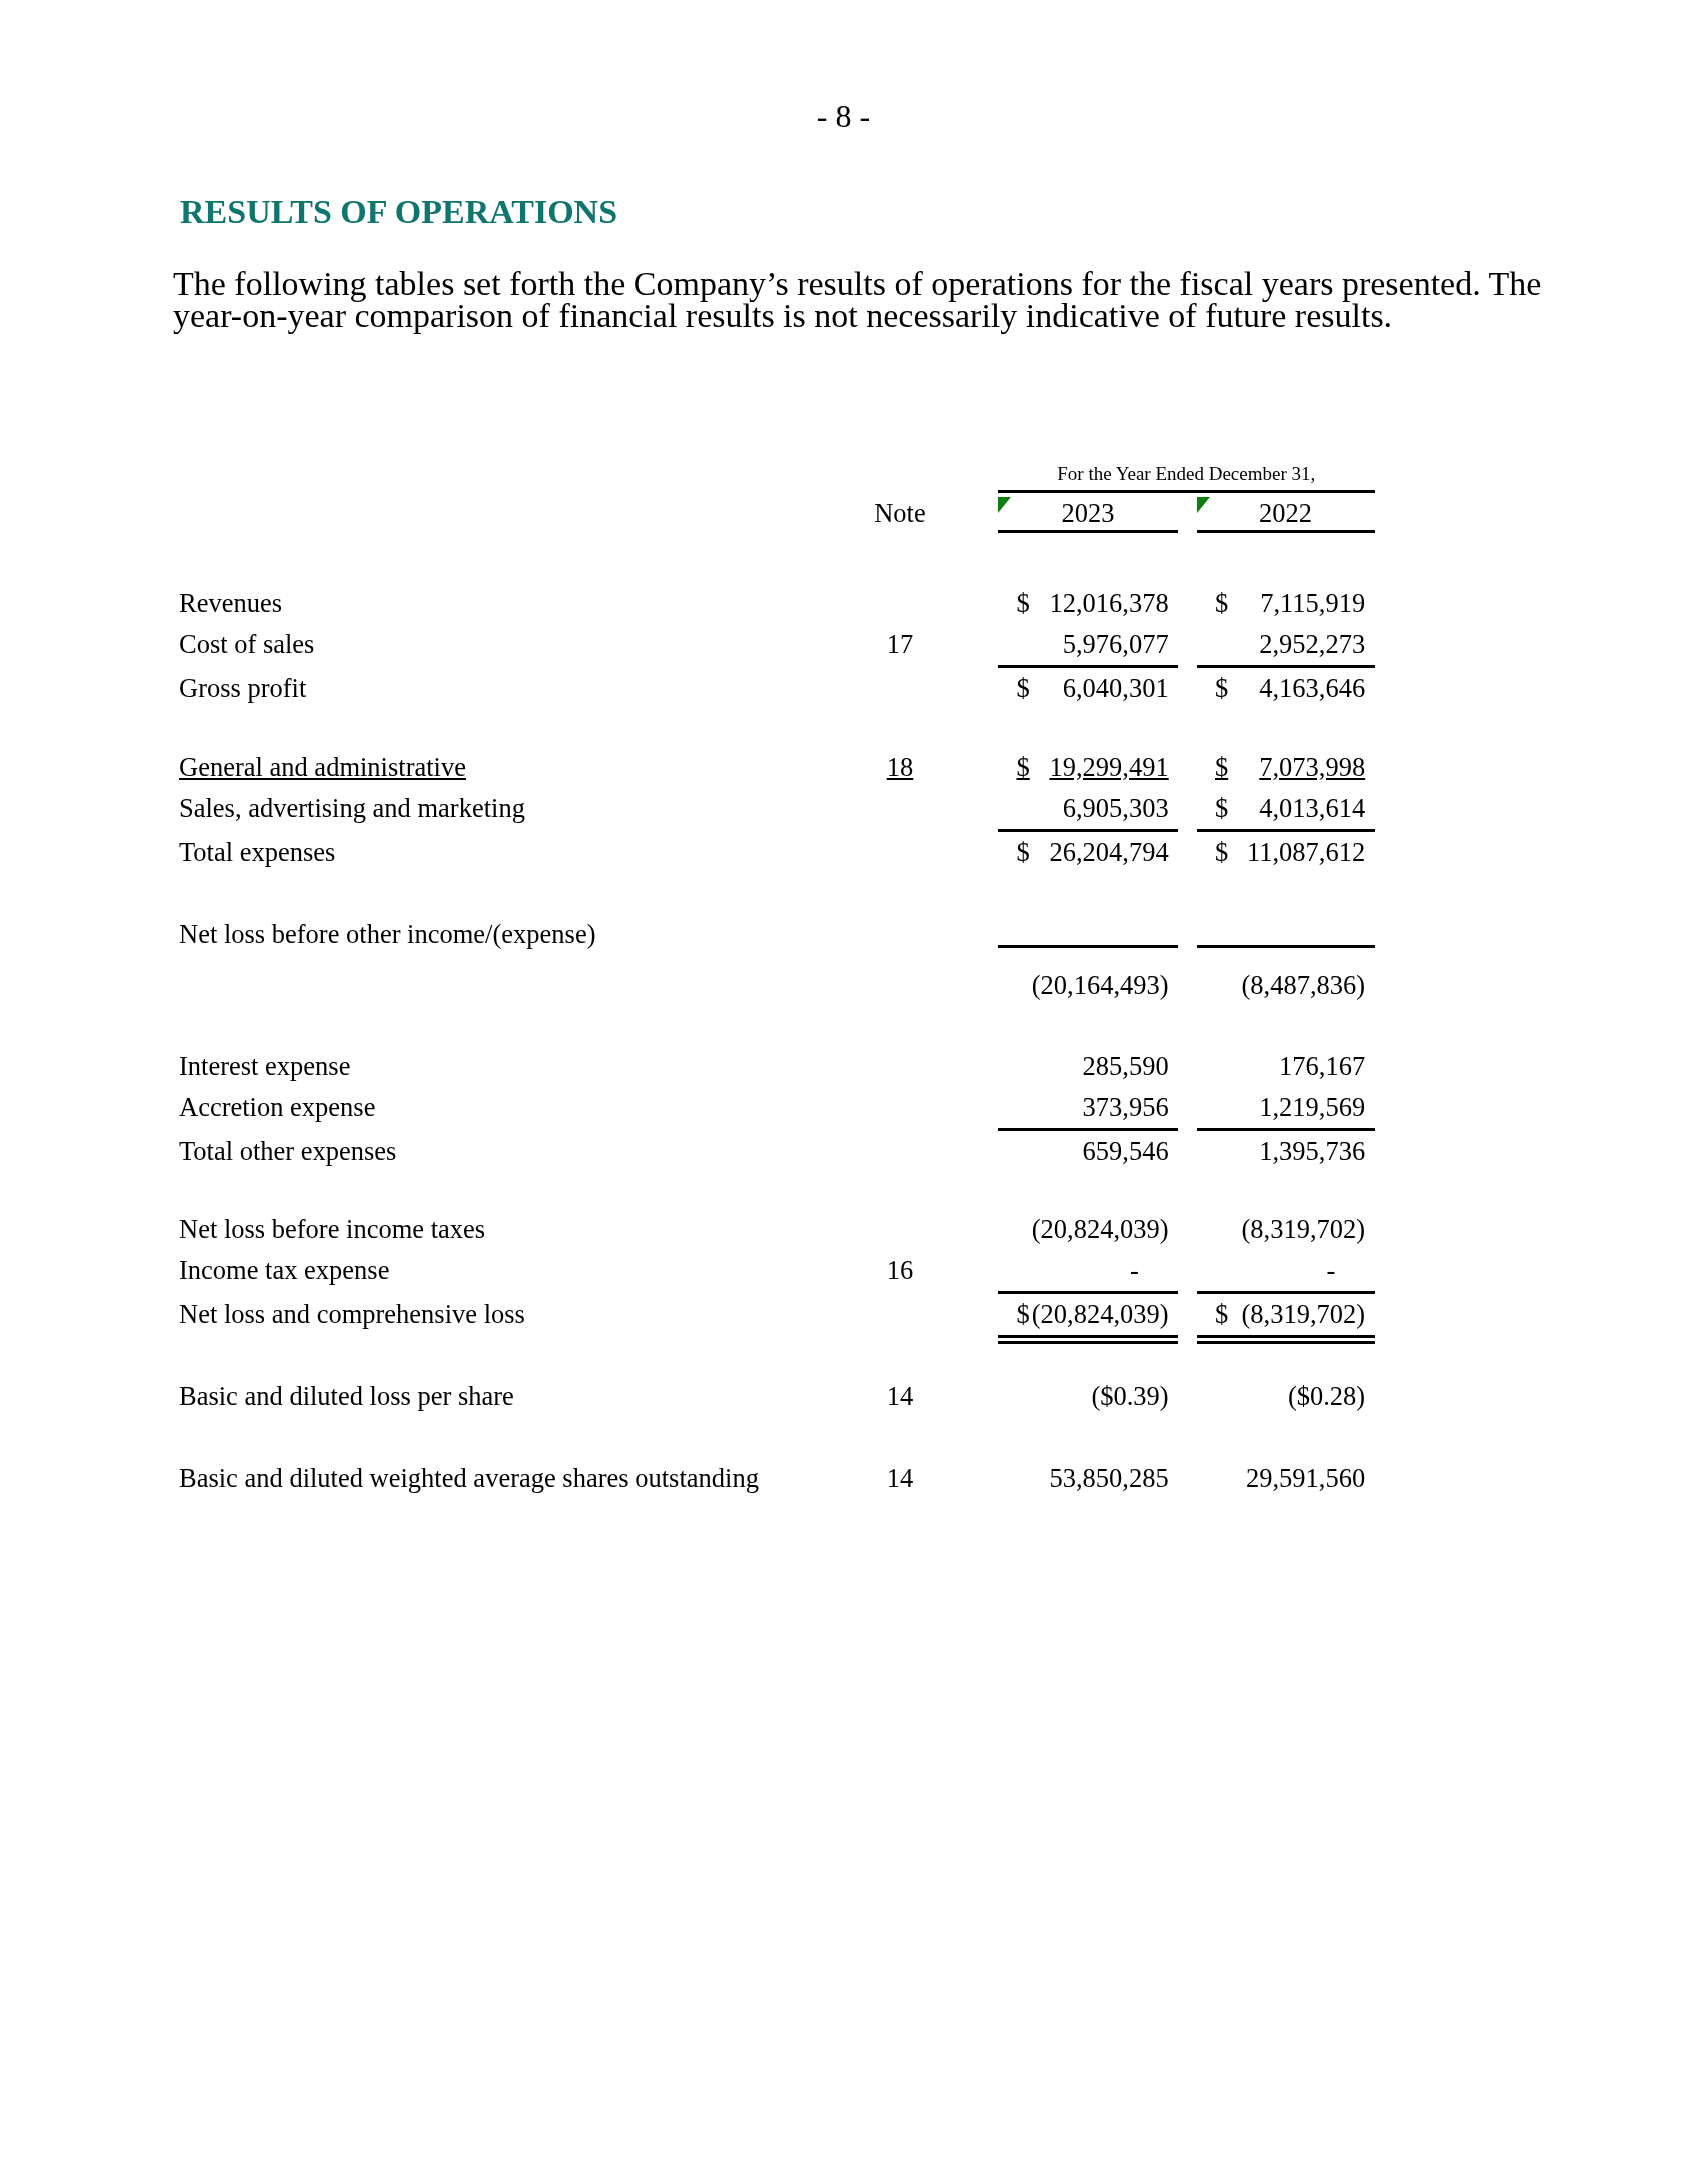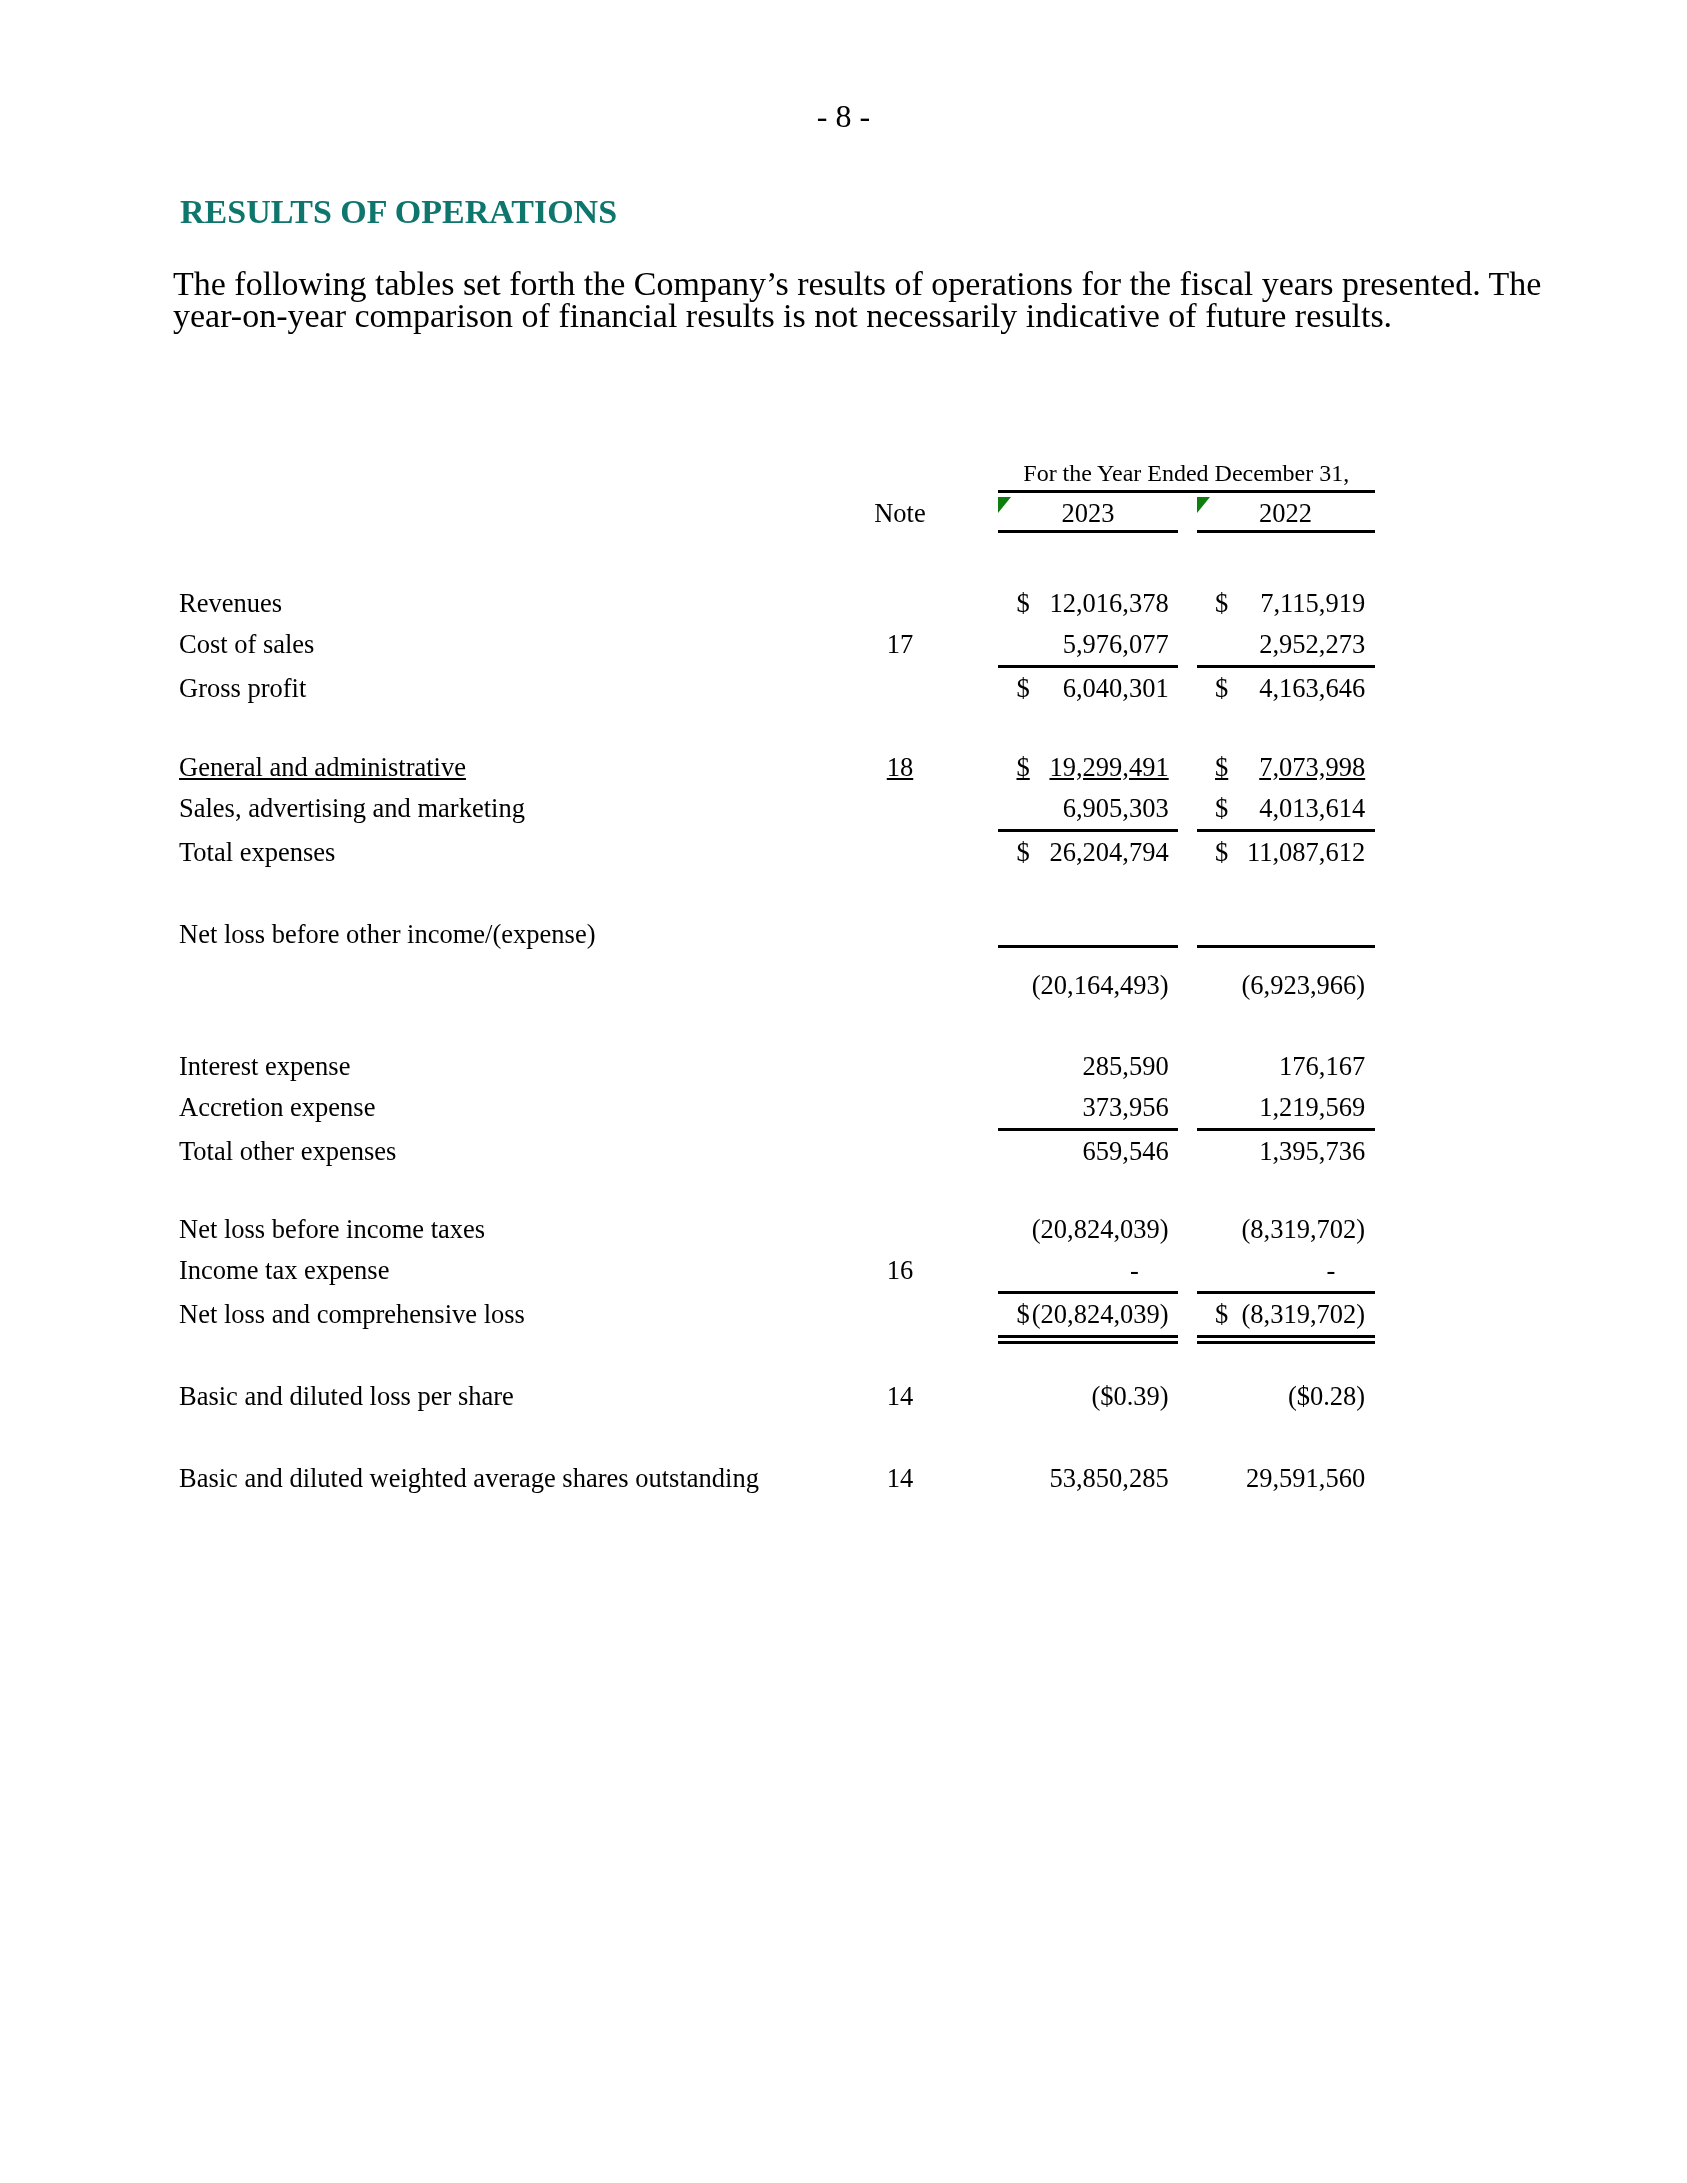--- a/index.html
+++ b/index.html
@@ -33,21 +33,21 @@
   }
   .c { min-height:0.7px; }
   .c.note { text-align:center; }
   .c.y1, .c.y2 { text-align:right; padding-right:9.3px; }
   .money { display:flex; justify-content:space-between; align-items:baseline; padding-left:18.5px; }
   .money .cur { text-align:left; }
   .money .val { text-align:right; }
   
   .thead1 .period {
     grid-column:4/7; text-align:center;
-    font-size:24px; line-height:33px;
+    font-size:19px; line-height:33px;
     border-bottom:3.3px solid #000;
   }
   .thead2 { margin-top:2.6px; }
   .thead2 .yearhead {
     position:relative; text-align:center;
     line-height:34px; border-bottom:3.3px solid #000;
   }
   .thead2 .note { line-height:34px; }
   .flag {
     position:absolute; left:0; top:1.3px;
@@ -179,21 +179,21 @@
           <span class="val">11,087,612</span>
         </div>
     </div>
 
     <div class="trow r-topline gap-net">
       <div class="c label">Net loss before other income/(expense)</div>
       <div class="c note"></div>
       <div class="c"></div>
       <div class="c y1"><span class="val">(20,164,493)</span></div>
       <div class="c"></div>
-      <div class="c y2"><span class="val">(6,923,966)</span></div>
+      <div class="c y2"><span class="val">(8,487,836)</span></div>
     </div>
 
     <div class="trow gap-int">
       <div class="c label">Interest expense</div>
       <div class="c note"></div>
       <div class="c"></div>
       <div class="c y1"><span class="val">285,590</span></div>
       <div class="c"></div>
       <div class="c y2"><span class="val">176,167</span></div>
     </div>

